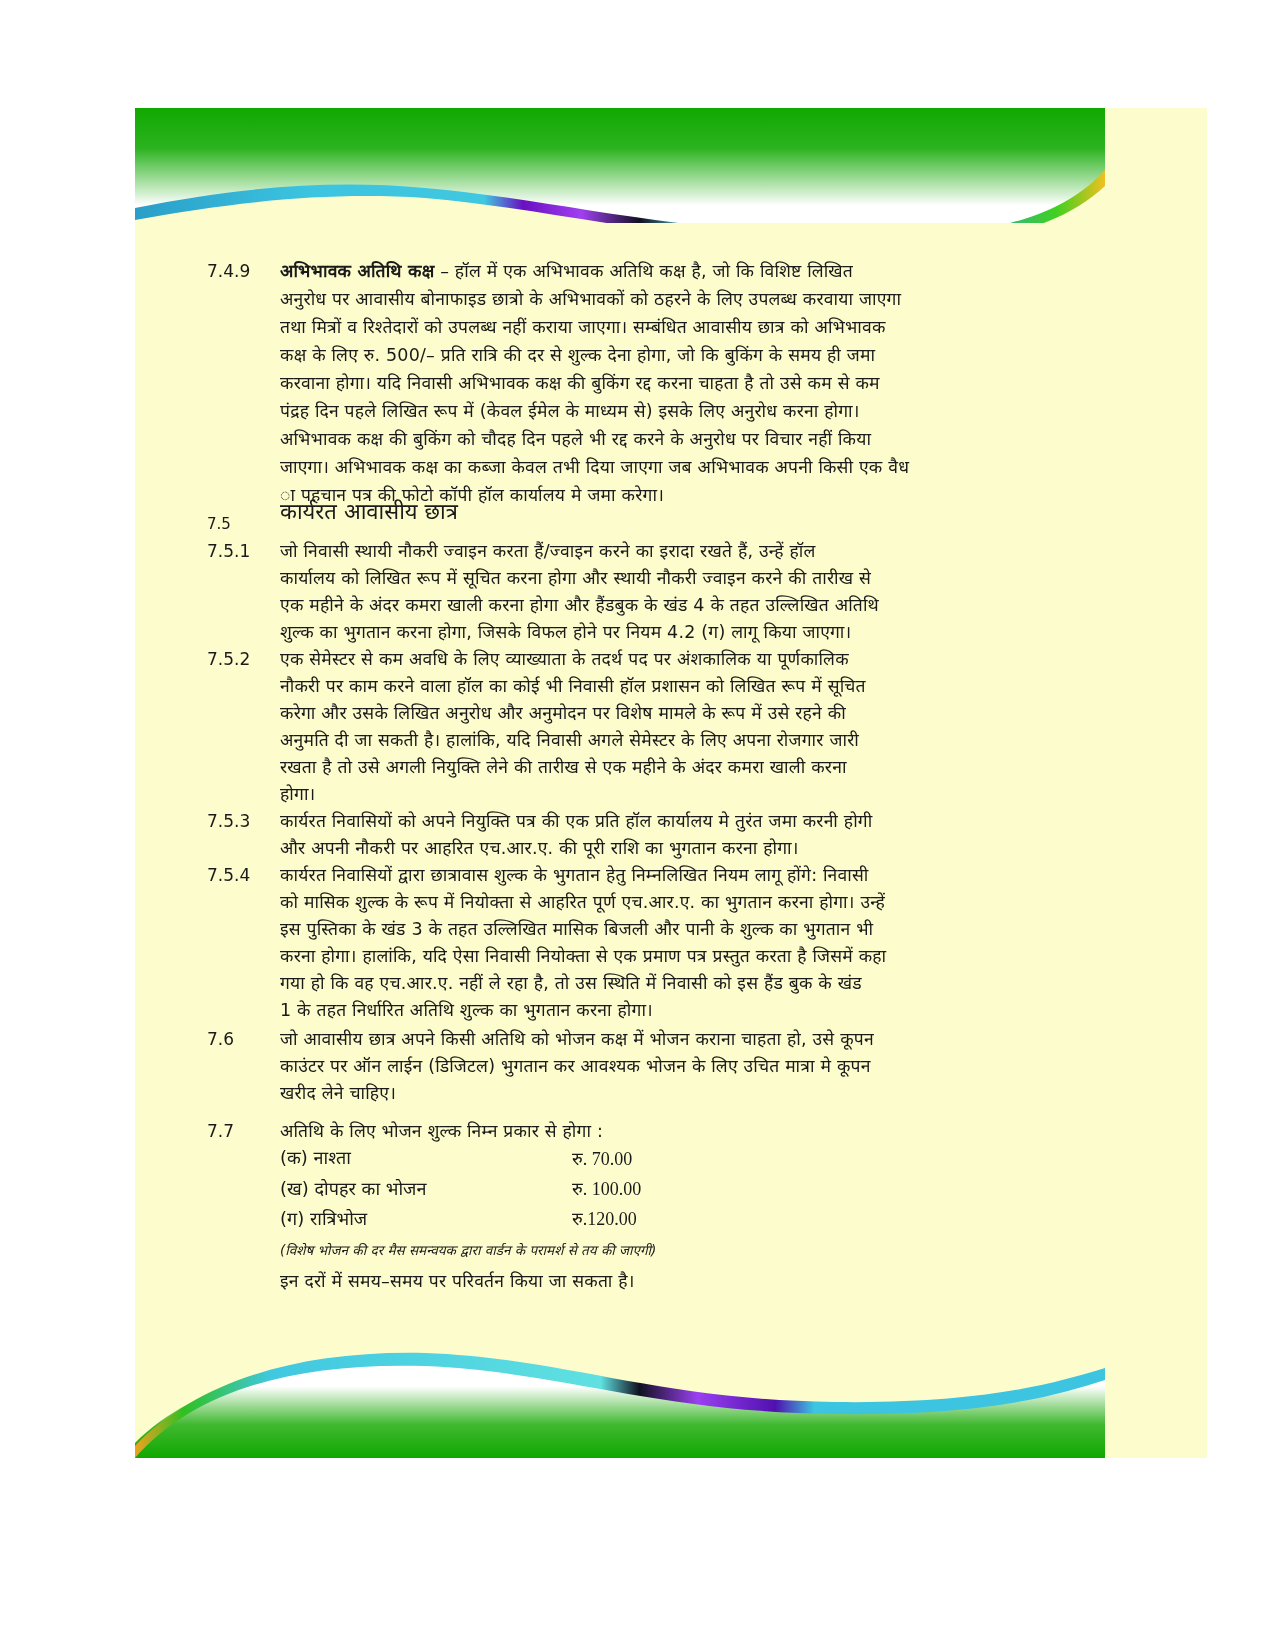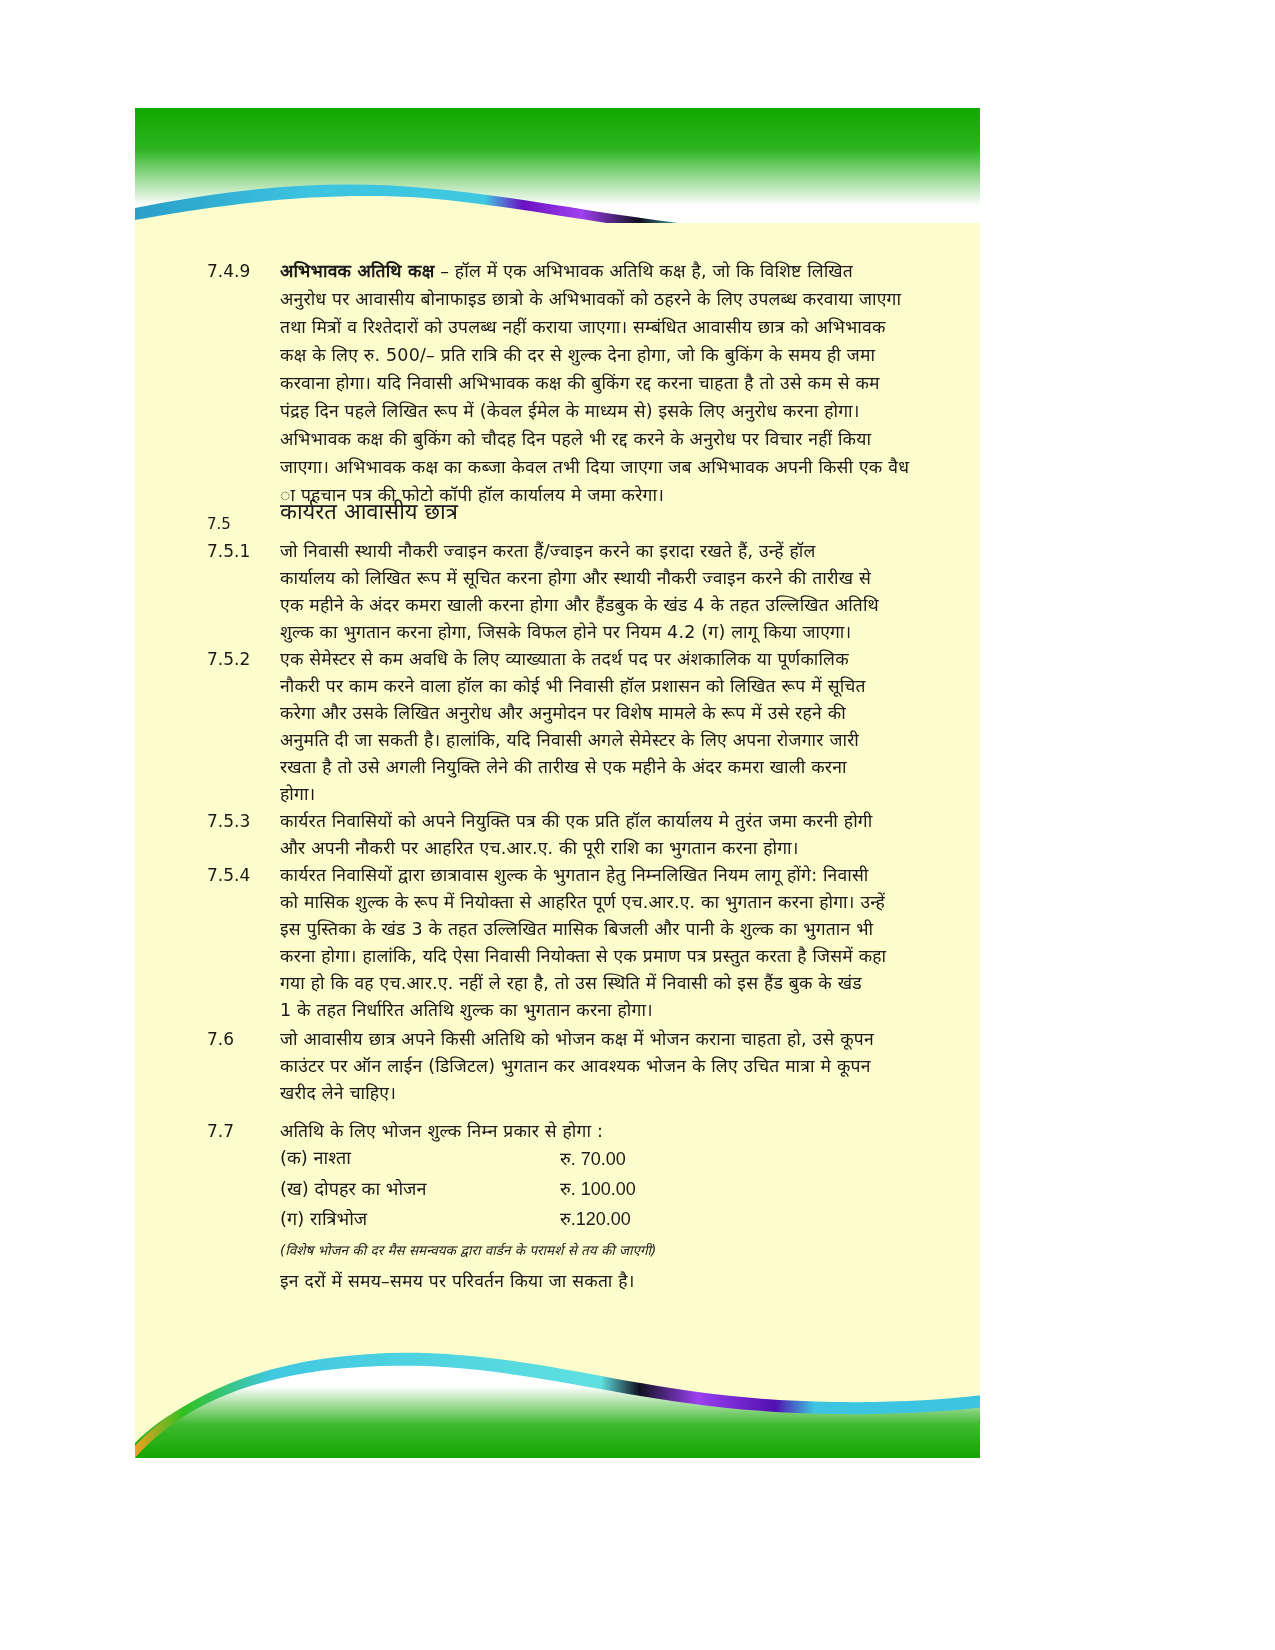--- a/index.html
+++ b/index.html
@@ -1,30 +1,30 @@
 <!DOCTYPE html>
 <html><head>
 <meta charset="utf-8">
 <style>
   html, body { margin:0; padding:0; }
   body { width:1275px; height:1650px; background:#ffffff; position:relative; overflow:hidden;
          font-family:"DejaVu Sans", "Liberation Sans", sans-serif; color:#1a1a1a; }
-  .page { position:absolute; left:135px; top:108px; width:845px; height:1350px; background:#fdfccd; overflow:hidden; }
+  .page { position:absolute; left:135px; top:108px; width:1072px; height:1350px; background:#fdfccd; overflow:hidden; }
   .deco { position:absolute; left:0; width:970px; }
   .deco.top { top:0; height:115px; }
   .deco.bottom { bottom:0; height:130px; }
   .content { position:absolute; left:0; top:0; width:970px; }
   .line { position:absolute; left:145px; font-size:17.5px; white-space:nowrap; line-height:26px; letter-spacing:0.2px; }
   .num { position:absolute; left:72px; font-size:17px; line-height:26px; }
   .heading-num { position:absolute; left:72px; font-size:15px; line-height:28px; }
   .heading { position:absolute; left:145px; font-size:22px; line-height:28px; }
   .bold { font-weight:bold; }
   .note { position:absolute; left:145px; font-size:13.5px; font-style:italic; line-height:20px; white-space:nowrap; }
   .fee-label { position:absolute; left:145px; font-size:18px; line-height:26px; white-space:nowrap; }
-  .fee-value { position:absolute; left:425px; font-size:18px; line-height:26px; white-space:nowrap; font-family:Liberation Sans, sans-serif; }
+  .fee-value { position:absolute; left:437px; font-size:18px; line-height:26px; white-space:nowrap; font-family:Liberation Serif, serif; }
 </style>
 </head>
 <body>
 
 <div class="page">
 
   <svg class="deco top" viewBox="0 0 970 115" preserveAspectRatio="none">
     <defs>
       <linearGradient id="gTop" x1="0" y1="0" x2="0" y2="1">
         <stop offset="0" stop-color="#10a800"></stop>

